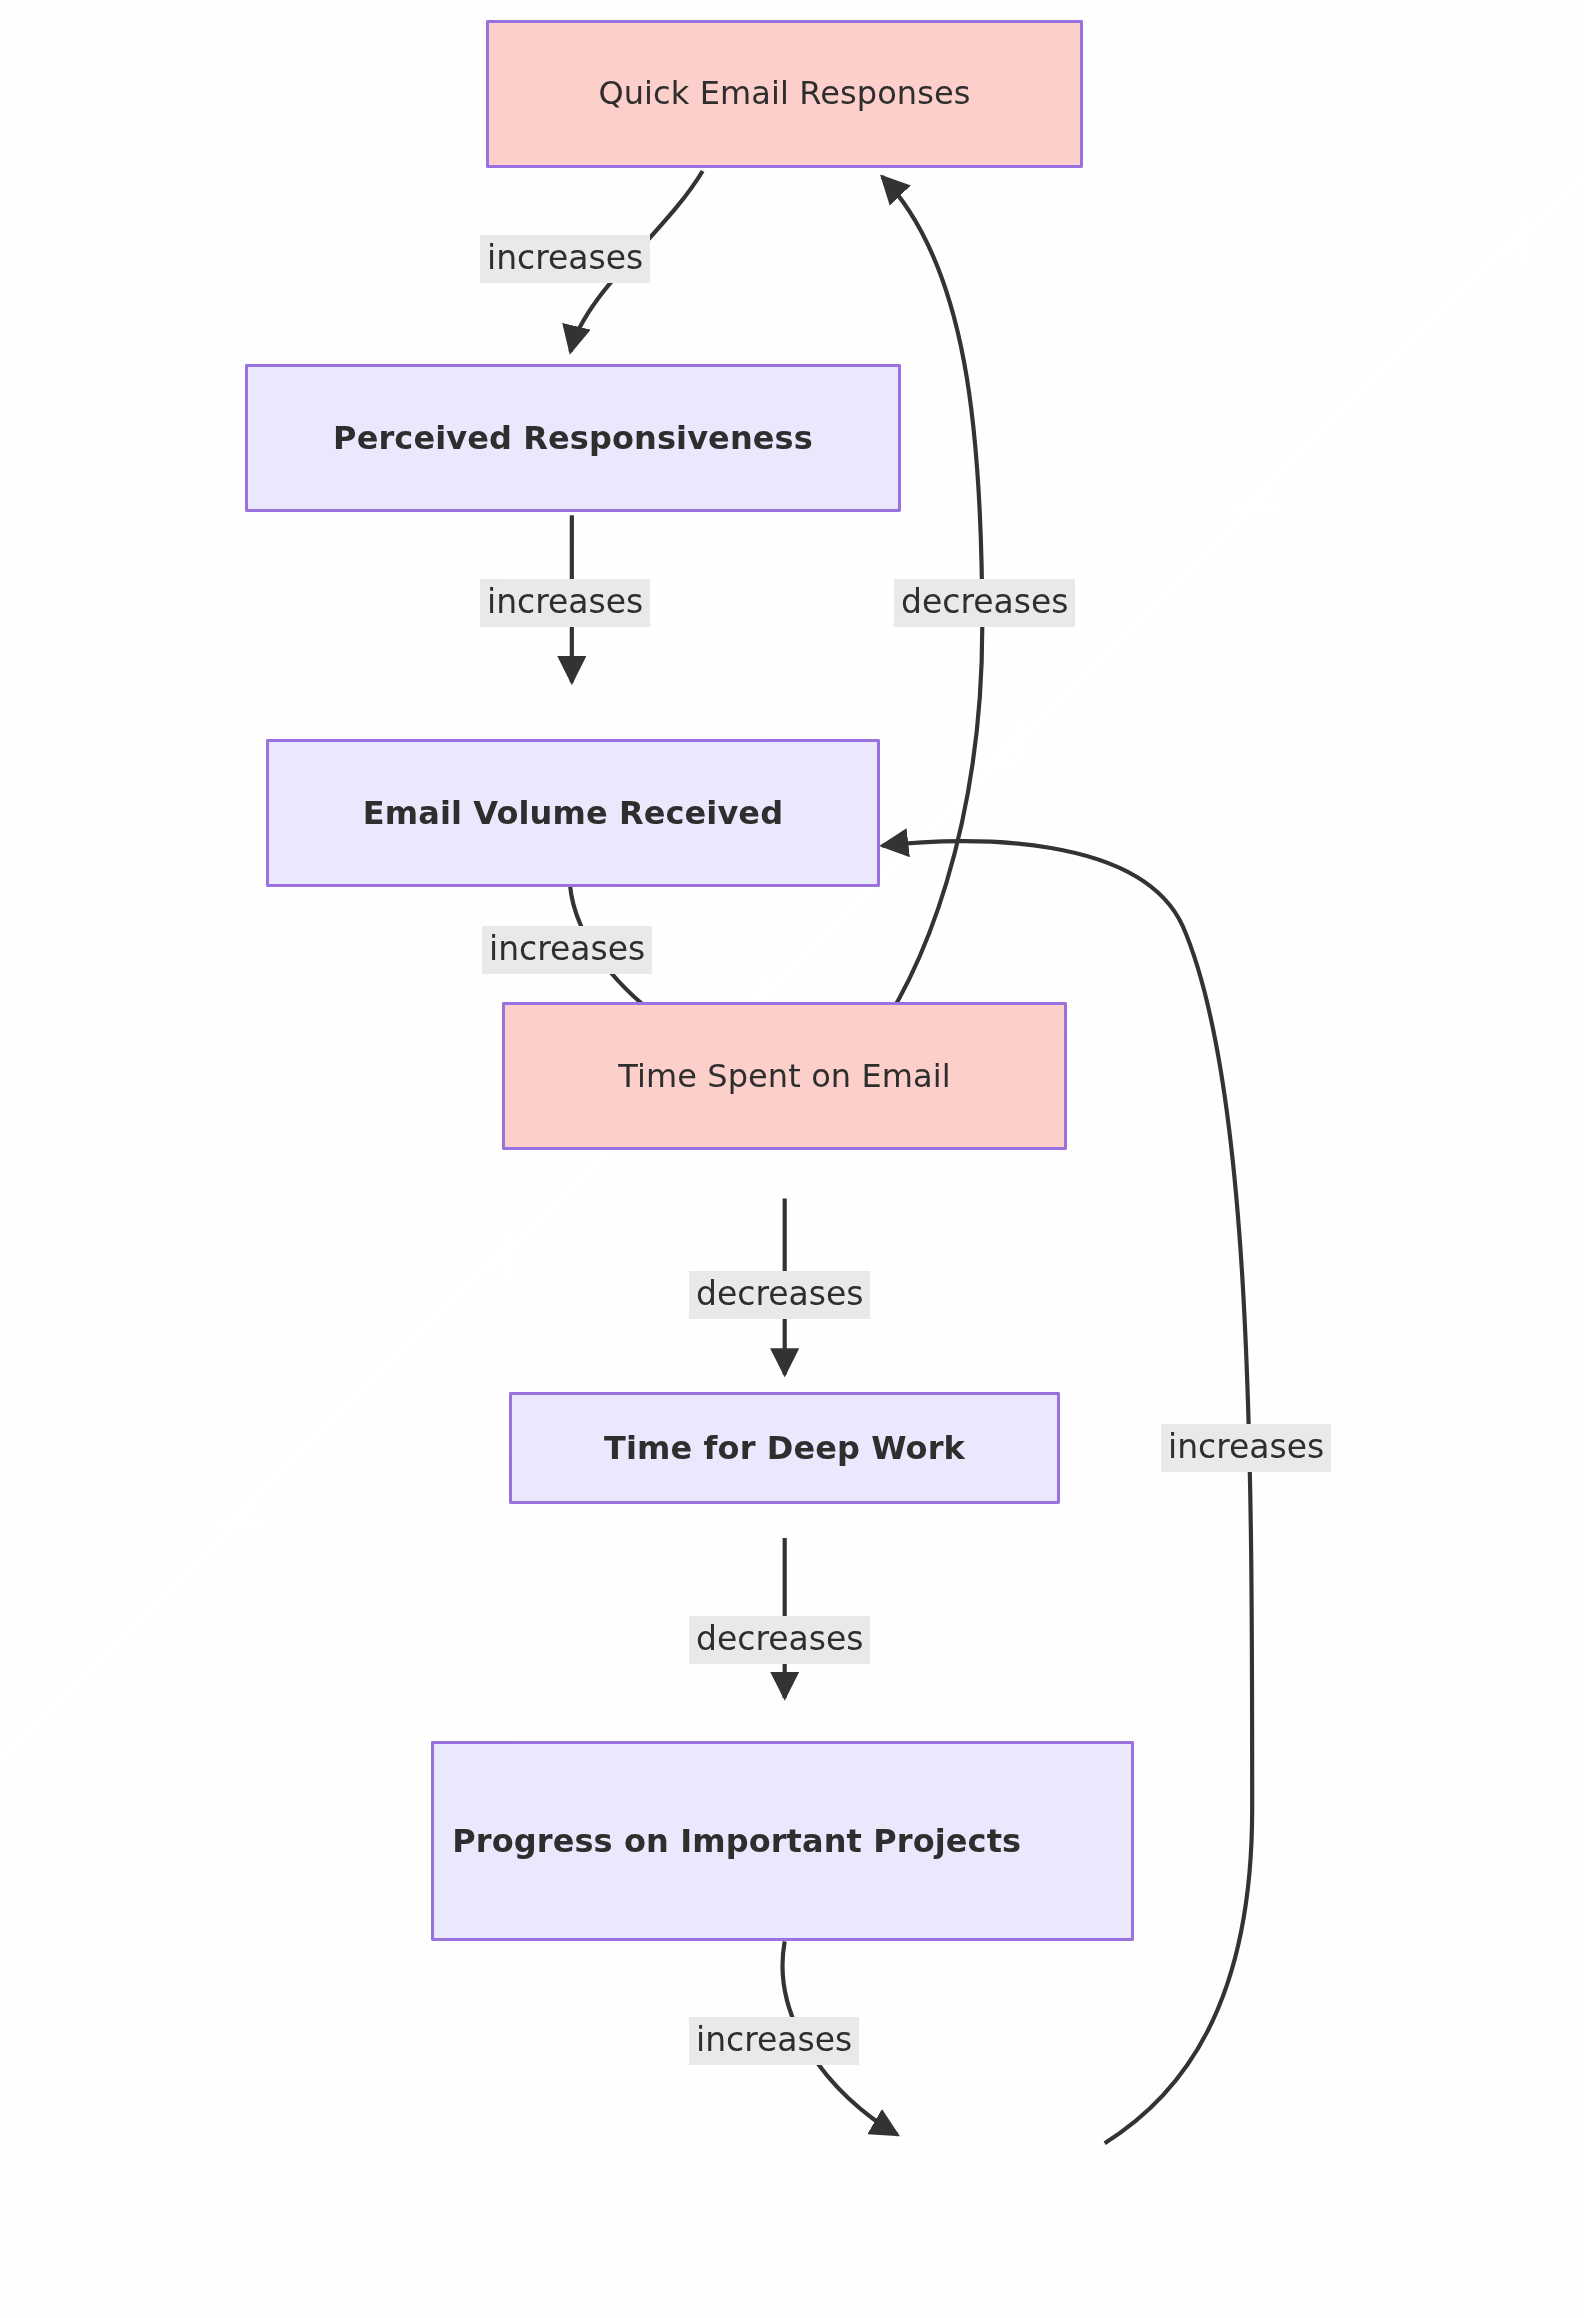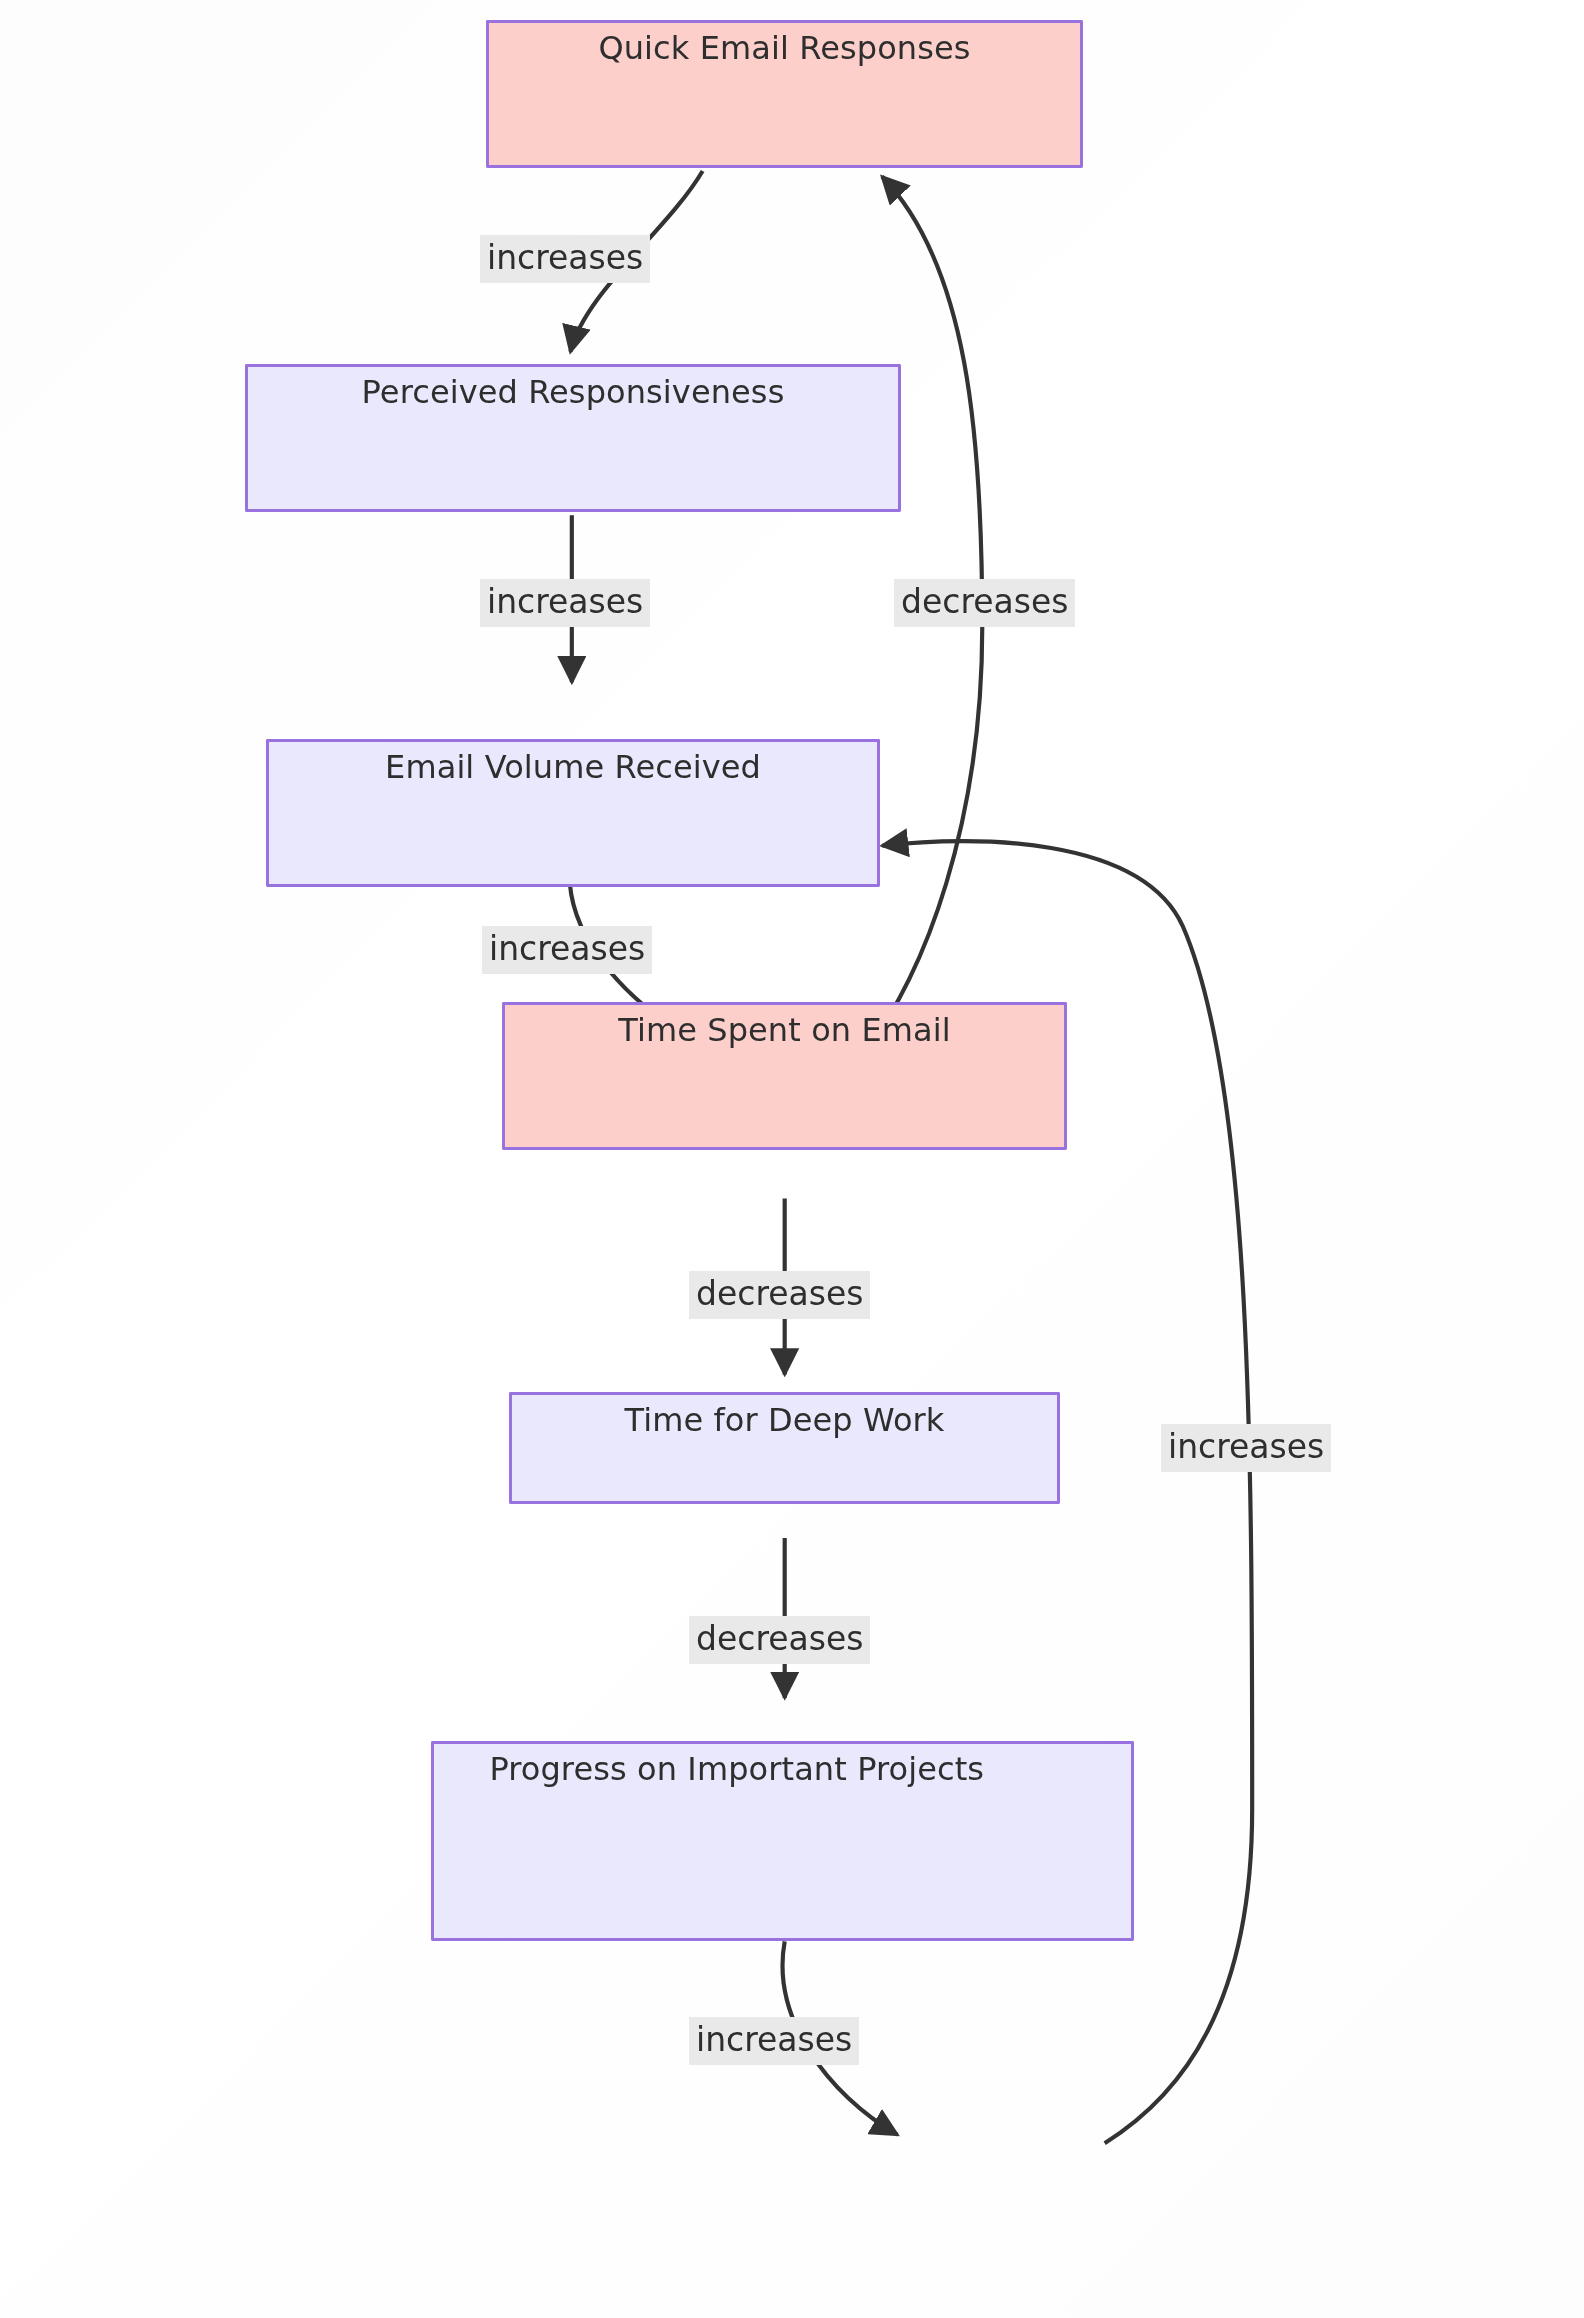--- a/index.html
+++ b/index.html
@@ -20,31 +20,32 @@
     top: 0; left: 0;
     width: 1584px;
     height: 2319px;
   }
   .node {
     position: absolute;
     box-sizing: border-box;
     border: 3.5px solid #9a72e0;
     border-radius: 1.4px;
     display: flex;
+    align-items: center;
     justify-content: center;
     text-align: center;
     color: #2e2e2e;
     font-size: 32px;
     line-height: 1.32;
     letter-spacing: 0.1px;
     padding: 4.2px 12.5px;
     z-index: 3;
   }
   .node.fill-pink { background: #fccfcb; }
-  .node.fill-lav  { background: #e9e8fd; }
+  .node.fill-lav  { background: #e9e8fd; font-weight: bold; }
   .node-label { display: block; }
 
   .edge-label {
     position: absolute;
     background: #e9e9e9;
     color: #2e2e2e;
     font-size: 33px;
     line-height: 1.0;
     padding: 6.3px 7px 9px 7px;
     white-space: nowrap;

